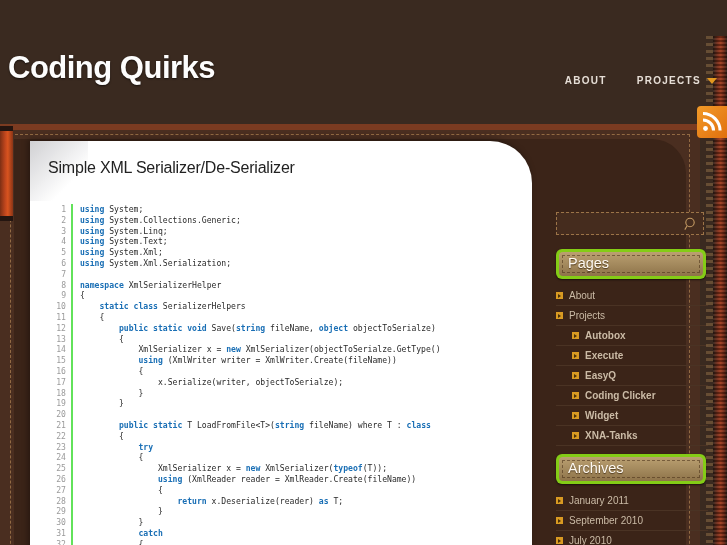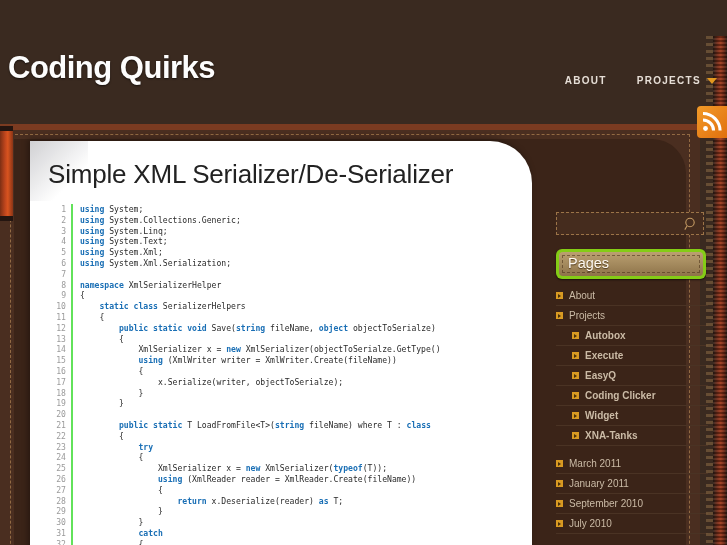--- a/index.html
+++ b/index.html
@@ -134,21 +134,21 @@
     z-index: 4;
   }
   .card-sheen {
     position: absolute; left: 0; top: 0;
     width: 58px; height: 60px;
     background: linear-gradient(135deg, rgba(170,170,175,.55) 0%, rgba(255,255,255,0) 70%);
     pointer-events: none;
   }
   .post-title {
     position: absolute; left: 18px; top: 18px;
-    font-size: 26px;
+    font-size: 16px;
     color: #222;
     font-weight: normal;
     letter-spacing: -0.2px;
   }
 
   
   .code-block {
     position: absolute;
     left: 25px; top: 63px;
     width: 478px;
@@ -350,25 +350,26 @@
         <li class="indent">
             <span class="bullet"></span>
             <span>XNA-Tanks</span>
           </li>
       </ul>
     </section>
 
     <div class="spacer"></div>
 
     <section>
+      <div class="widget-head">
+        <div class="widget-head-inner">
+          <span class="widget-title">Archives</span>
+        </div>
+      </div>
       <ul class="widget-list">
-        <li>
-            <span class="bullet"></span>
-            <span>March 2011</span>
-          </li>
         <li>
             <span class="bullet"></span>
             <span>January 2011</span>
           </li>
         <li>
             <span class="bullet"></span>
             <span>September 2010</span>
           </li>
         <li>
             <span class="bullet"></span>

